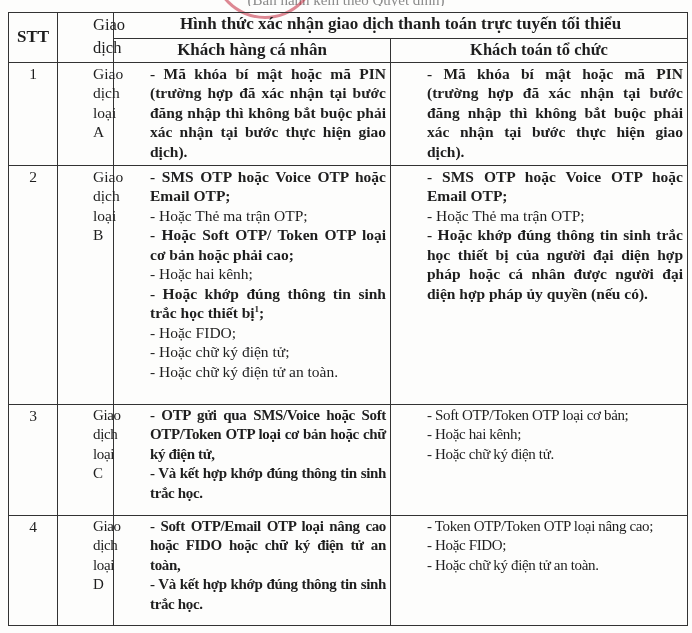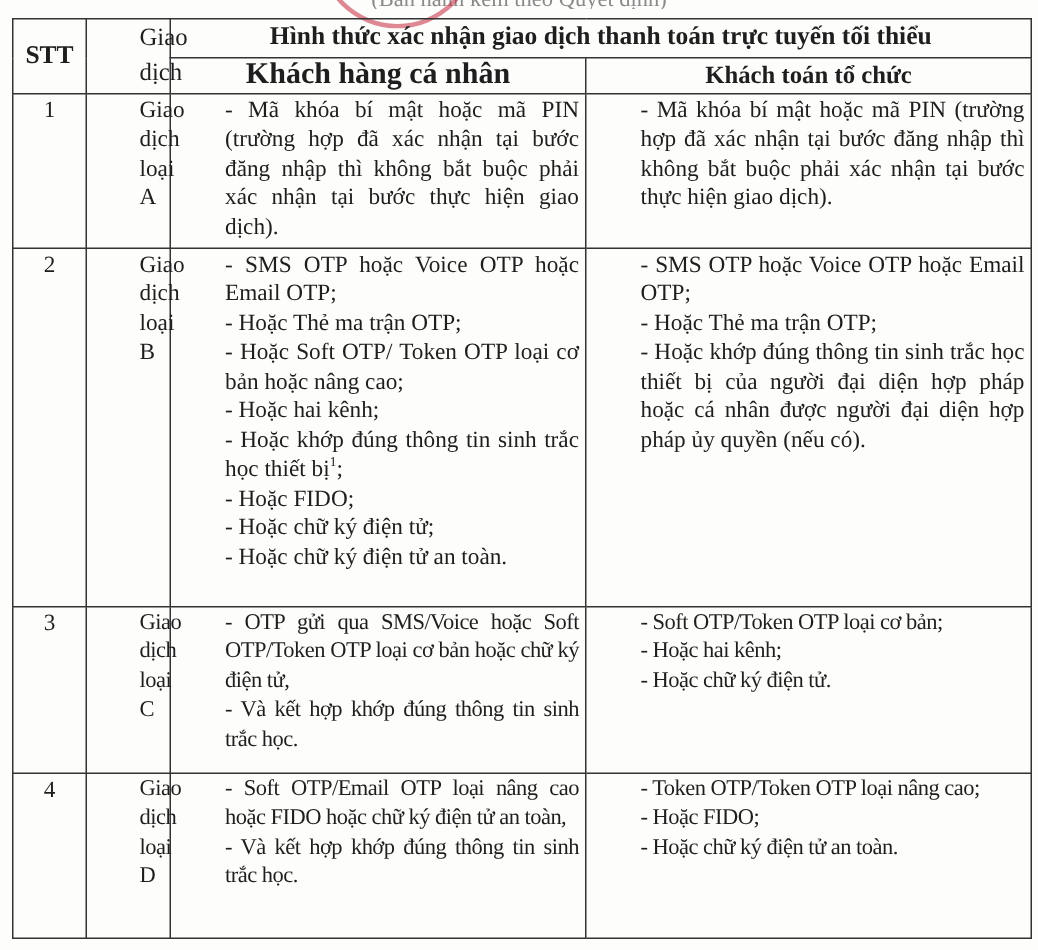--- a/index.html
+++ b/index.html
@@ -23,21 +23,21 @@
     font-size:15.5px; line-height:19.5px;
   }
   td, th { border:1.3px solid #333; vertical-align:top; padding:1px 4px 2px 4px; }
   th { font-weight:bold; text-align:center; }
   .h1 { height:26px; }
   .h2 { height:22px; }
   .stt { text-align:center; }
   .stt-head { vertical-align:middle; font-size:17px; }
   .gd { padding:1px 3px; text-align:left; font-weight:normal; }
   .gd-head { font-weight:normal; font-size:16.5px; line-height:23px; vertical-align:top; padding:0 3px; }
-  .justify { text-align:justify; text-align-last:left; }
+  .justify { text-align:justify; text-align-last:left;font-weight:bold; }
   .line { display:block;margin-left:32px; }
   sup { font-size:9px; line-height:0; }
   .cond { font-size:15px; letter-spacing:-0.35px; }
 </style>
 </head>
 <body>
 
 <div class="top-caption">(Ban hành kèm theo Quyết định)</div>
 <div class="stamp"></div>
 
@@ -51,21 +51,21 @@
   <thead>
     <tr class="h1">
       <th rowspan="2" class="stt-head">STT</th>
       <th rowspan="2" class="gd-head">
         <span class="line">Giao</span>
         <span class="line">dịch</span>
       </th>
       <th colspan="2" style="font-size:17px">Hình thức xác nhận giao dịch thanh toán trực tuyến tối thiểu</th>
     </tr>
     <tr class="h2">
-      <th style="font-size:20px">Khách hàng cá nhân</th>
+      <th style="font-size:17px">Khách hàng cá nhân</th>
       <th style="font-size:16.5px">Khách toán tổ chức</th>
     </tr>
   </thead>
   <tbody>
 
     <tr style="height:103px">
       <td class="stt">1</td>
       <td class="gd">
         <span class="line">Giao</span>
         <span class="line">dịch</span>
@@ -84,21 +84,21 @@
       <td class="stt">2</td>
       <td class="gd">
         <span class="line">Giao</span>
         <span class="line">dịch</span>
         <span class="line">loại</span>
         <span class="line">B</span>
       </td>
       <td>
         <span class="line justify">- SMS OTP hoặc Voice OTP hoặc Email OTP;</span>
         <span class="line">- Hoặc Thẻ ma trận OTP;</span>
-        <span class="line justify">- Hoặc Soft OTP/ Token OTP loại cơ bản hoặc nâng cao;</span>
+        <span class="line justify">- Hoặc Soft OTP/ Token OTP loại cơ bản hoặc phải cao;</span>
         <span class="line">- Hoặc hai kênh;</span>
         <span class="line justify"><span>- Hoặc khớp đúng thông tin sinh trắc học thiết bị</span><sup>1</sup><span>;</span></span>
         <span class="line">- Hoặc FIDO;</span>
         <span class="line">- Hoặc chữ ký điện tử;</span>
         <span class="line">- Hoặc chữ ký điện tử an toàn.</span>
       </td>
       <td>
         <span class="line justify">- SMS OTP hoặc Voice OTP hoặc Email OTP;</span>
         <span class="line">- Hoặc Thẻ ma trận OTP;</span>
         <span class="line justify">- Hoặc khớp đúng thông tin sinh trắc học thiết bị của người đại diện hợp pháp hoặc cá nhân được người đại diện hợp pháp ủy quyền (nếu có).</span>

